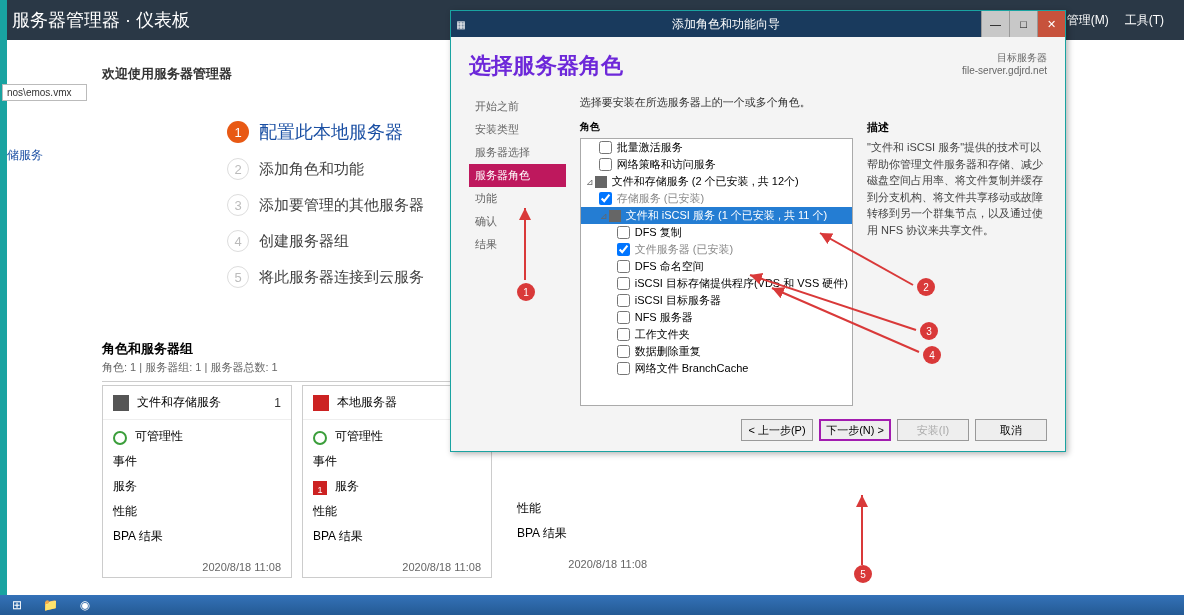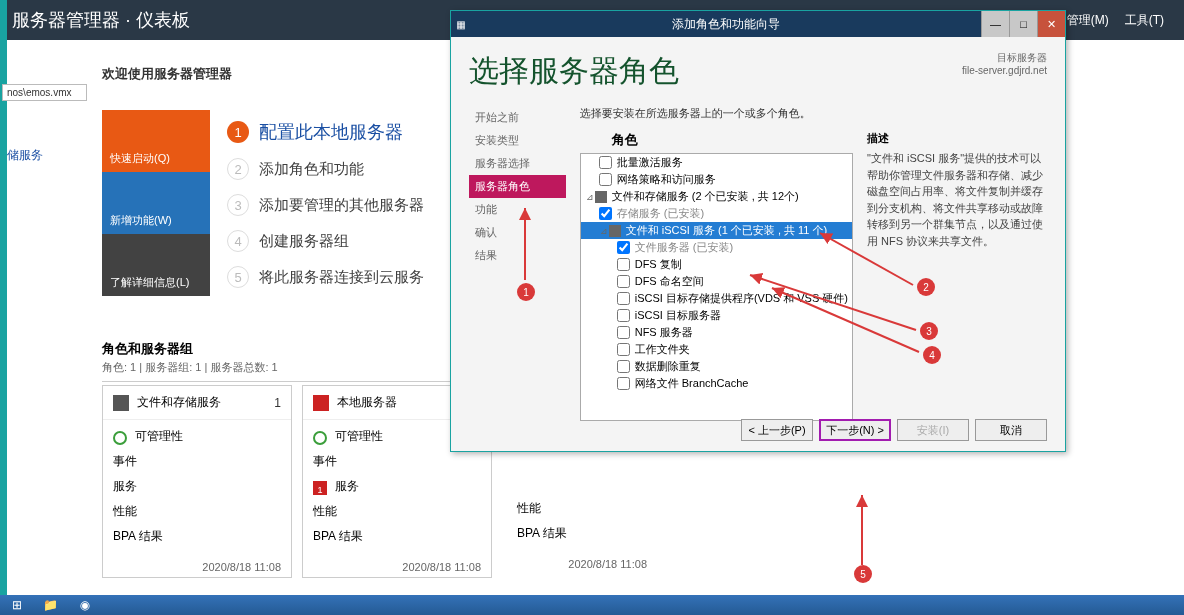--- a/index.html
+++ b/index.html
@@ -58,33 +58,33 @@
     
     .wizard { position: absolute; left: 450px; top: 10px; width: 616px; height: 442px; background: #f4f4f4; border: 1px solid #19a3a1; box-shadow: 2px 2px 6px rgba(0,0,0,0.3); }
     .wiz-titlebar { height: 26px; background: #193a5d; color: #fff; display: flex; align-items: center; font-size: 12px; }
     .wiz-titlebar .wico { width: 20px; text-align: center; font-size: 10px; }
     .wiz-titlebar .wttl { flex: 1; text-align: center; }
     .wiz-winbtns { display: flex; height: 100%; }
     .wiz-winbtn { width: 28px; display: flex; align-items: center; justify-content: center; background: #c8c8c8; color: #000; font-size: 11px; border-left: 1px solid #999; }
     .wiz-winbtn.close { background: #c7523c; color: #fff; }
     
     .wiz-head { padding: 14px 18px; display: flex; }
-    .wiz-headlbl { font-size: 30px; color: #14532d; font-weight: 400; }
+    .wiz-headlbl { font-size: 22px; color: #6d28d9; font-weight: 700; }
     .wiz-headright { margin-left: auto; text-align: right; font-size: 10px; color: #666; }
     
     .wiz-body { display: flex; padding: 0 18px; }
     .wiz-nav { width: 110px; font-size: 11px; }
     .wiz-nav div { padding: 4px 6px; color: #666; }
     .wiz-nav .sel { background: #be185d; color: #fff; }
     
     .wiz-main { flex: 1; font-size: 11px; padding-left: 14px; }
     .wiz-instr { font-size: 11px; color: #333; margin-bottom: 10px; }
     .wiz-cols { display: flex; gap: 14px; }
     .wiz-roles { flex: 1; }
-    .wiz-roleshdr { font-size: 13px; font-weight: bold; margin-bottom: 4px; margin-left: 32px; }
+    .wiz-roleshdr { font-size: 10px; font-weight: bold; margin-bottom: 4px; }
     .rolebox { border: 1px solid #aaa; background: #fff; height: 268px; overflow: auto; position: relative; }
     .rolebox::-webkit-scrollbar { width: 16px; height: 16px; }
     .rolebox::-webkit-scrollbar-thumb { background: #c8c8c8; }
     .rolebox::-webkit-scrollbar-track { background: #eee; }
     .role-row { display: flex; align-items: center; padding: 1px 4px; white-space: nowrap; }
     .role-row input[type=checkbox] { margin-right: 5px; }
     .role-row.sel { background: #247dd3; color: #fff; }
     .role-row .expand { width: 10px; display: inline-block; text-align: center; font-size: 9px; color: #666; }
     .role-row.grey { color: #888; }
     .pad1 { padding-left: 18px; }
@@ -122,25 +122,20 @@
   <span class="topbar-txt">管理(M)</span>
   <span class="topbar-txt">工具(T)</span>
 </div>
 
 <div class="content">
   <div class="leftnav-stray">nos\emos.vmx</div>
   <div class="leftnav-link">储服务</div>
 
   <div class="welcome">欢迎使用服务器管理器</div>
 
-  <div class="sidelist">
-    <div class="bar orange">快速启动(Q)</div>
-    <div class="bar blue">新增功能(W)</div>
-    <div class="bar grey">了解详细信息(L)</div>
-  </div>
 
   <div class="steps">
     <div class="step first">
         <span class="stepnum active">1</span>
         <span class="steplbl">配置此本地服务器</span>
       </div>
     <div class="step">
         <span class="stepnum idle">2</span>
         <span class="steplbl idle">添加角色和功能</span>
       </div>
@@ -280,27 +275,27 @@
               </div>
               <div class="role-row pad1 grey">
                 <input type="checkbox" checked="" style="">
                 <span>存储服务 (已安装)</span>
               </div>
               <div class="role-row pad1 sel">
                 <span class="expand">⊿</span>
                 <span class="chk-tri"></span>
                 <span>文件和 iSCSI 服务 (1 个已安装 , 共 11 个)</span>
               </div>
+              <div class="role-row pad2">
+                <input type="checkbox" style="">
+                <span>DFS 复制</span>
+              </div>
               <div class="role-row pad2 grey">
                 <input type="checkbox" checked="" style="">
                 <span>文件服务器 (已安装)</span>
-              </div>
-              <div class="role-row pad2">
-                <input type="checkbox" style="">
-                <span>DFS 复制</span>
               </div>
               <div class="role-row pad2">
                 <input type="checkbox" style="">
                 <span>DFS 命名空间</span>
               </div>
               <div class="role-row pad2">
                 <input type="checkbox" style="">
                 <span>iSCSI 目标存储提供程序(VDS 和 VSS 硬件)</span>
               </div>
               <div class="role-row pad2">

